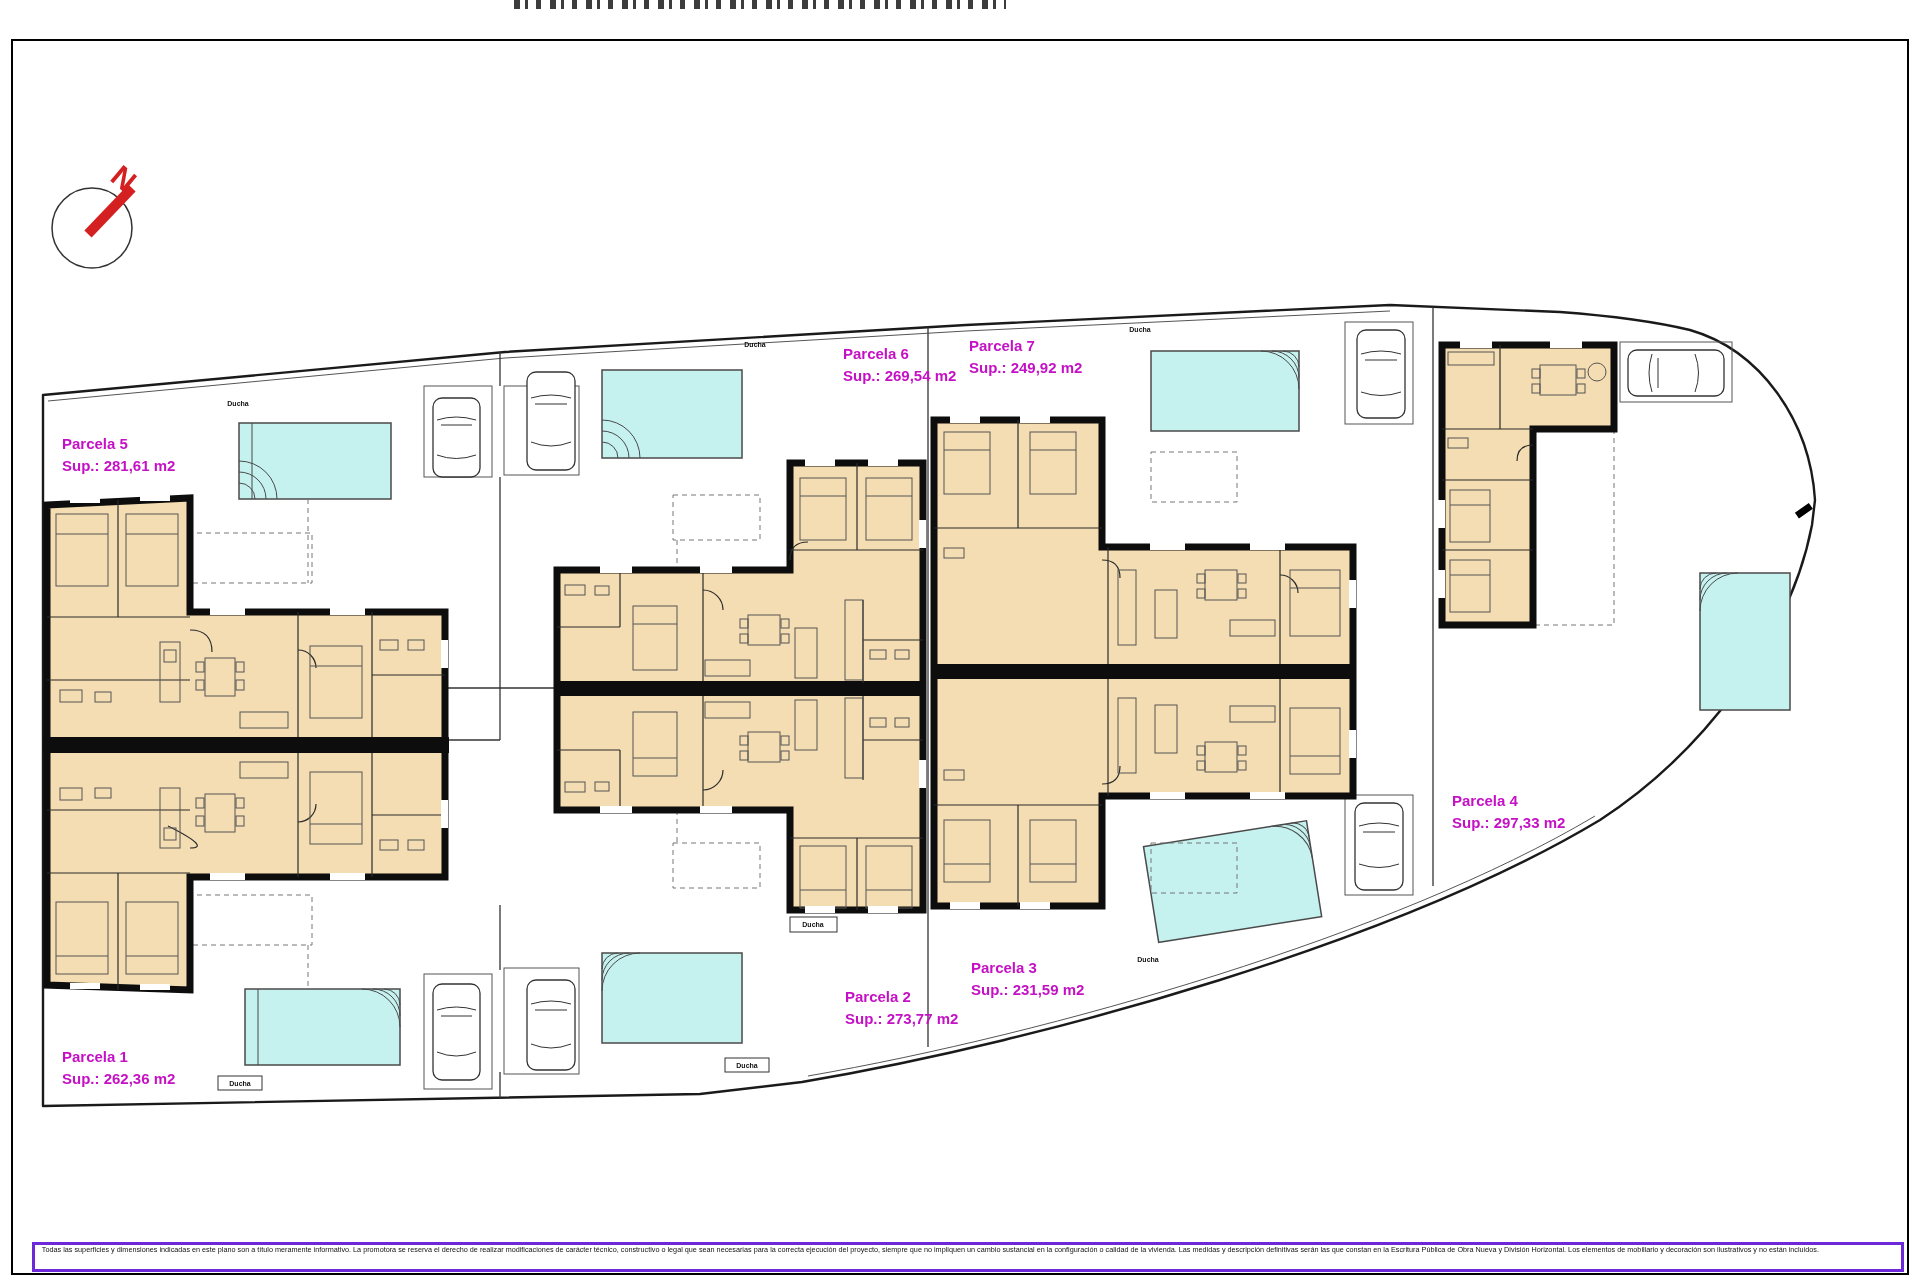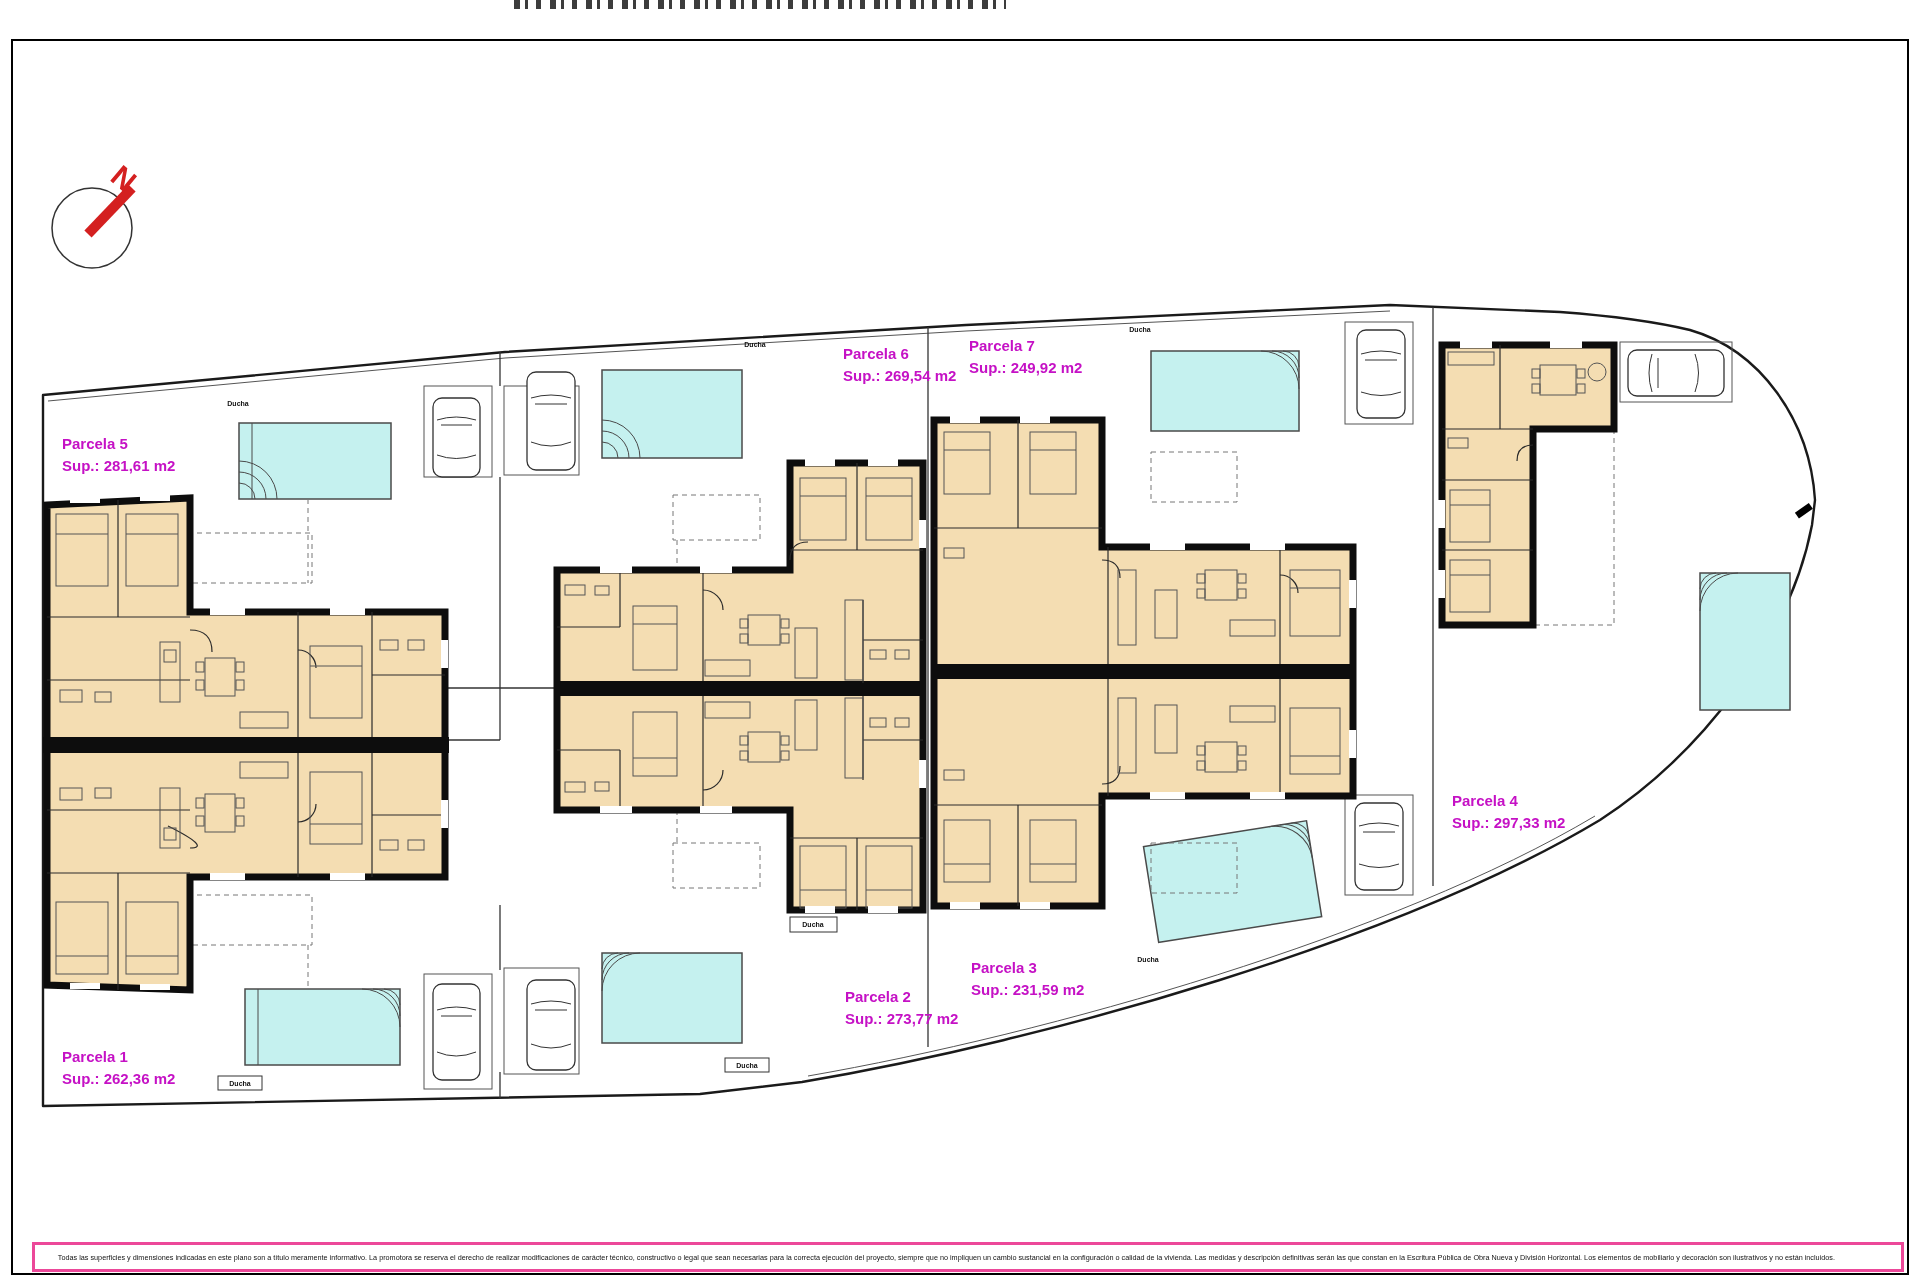--- a/index.html
+++ b/index.html
@@ -20,22 +20,22 @@
   .car{fill:#ffffff;stroke:#333;stroke-width:1.3;}
   .carline{fill:none;stroke:#333;stroke-width:1;}
   .dash{fill:none;stroke:#777;stroke-width:1;stroke-dasharray:5 4;}
   .win{fill:#ffffff;}
   .pad{fill:#ffffff;stroke:#333;stroke-width:1;}
   .lbl{font:bold 15px "Liberation Sans",sans-serif;fill:#C511C5;}
   .ducha{font:bold 7px "Liberation Sans",sans-serif;fill:#111;text-anchor:middle;}
   .compassN{font:bold 30px "Liberation Sans",sans-serif;fill:#D42020;}
   #cropped-title{position:absolute;left:514px;top:0;width:492px;height:9px;opacity:.85;
     background:repeating-linear-gradient(90deg,#1a1a1a 0 6px,transparent 6px 11px,#1a1a1a 11px 14px,transparent 14px 22px,#1a1a1a 22px 27px,transparent 27px 36px);}
-  #disclaimer-box{position:absolute;left:32px;top:1242px;width:1872px;height:30px;border:3px solid #ec4899;
-    box-sizing:border-box;display:flex;align-items:center;background:#fff;padding-left:16px;}
+  #disclaimer-box{position:absolute;left:32px;top:1242px;width:1872px;height:30px;border:3px solid #6d28d9;
+    box-sizing:border-box;display:flex;background:#fff;}
   #disclaimer-box span{font-size:7.4px;color:#111;white-space:nowrap;padding-left:7px;transform:scaleX(.98);transform-origin:left center;}
 </style>
 </head>
 <body>
 
 <div id="stage">
 
   <div id="cropped-title"></div>
 
   <svg width="1920" height="1280" viewBox="0 0 1920 1280">

